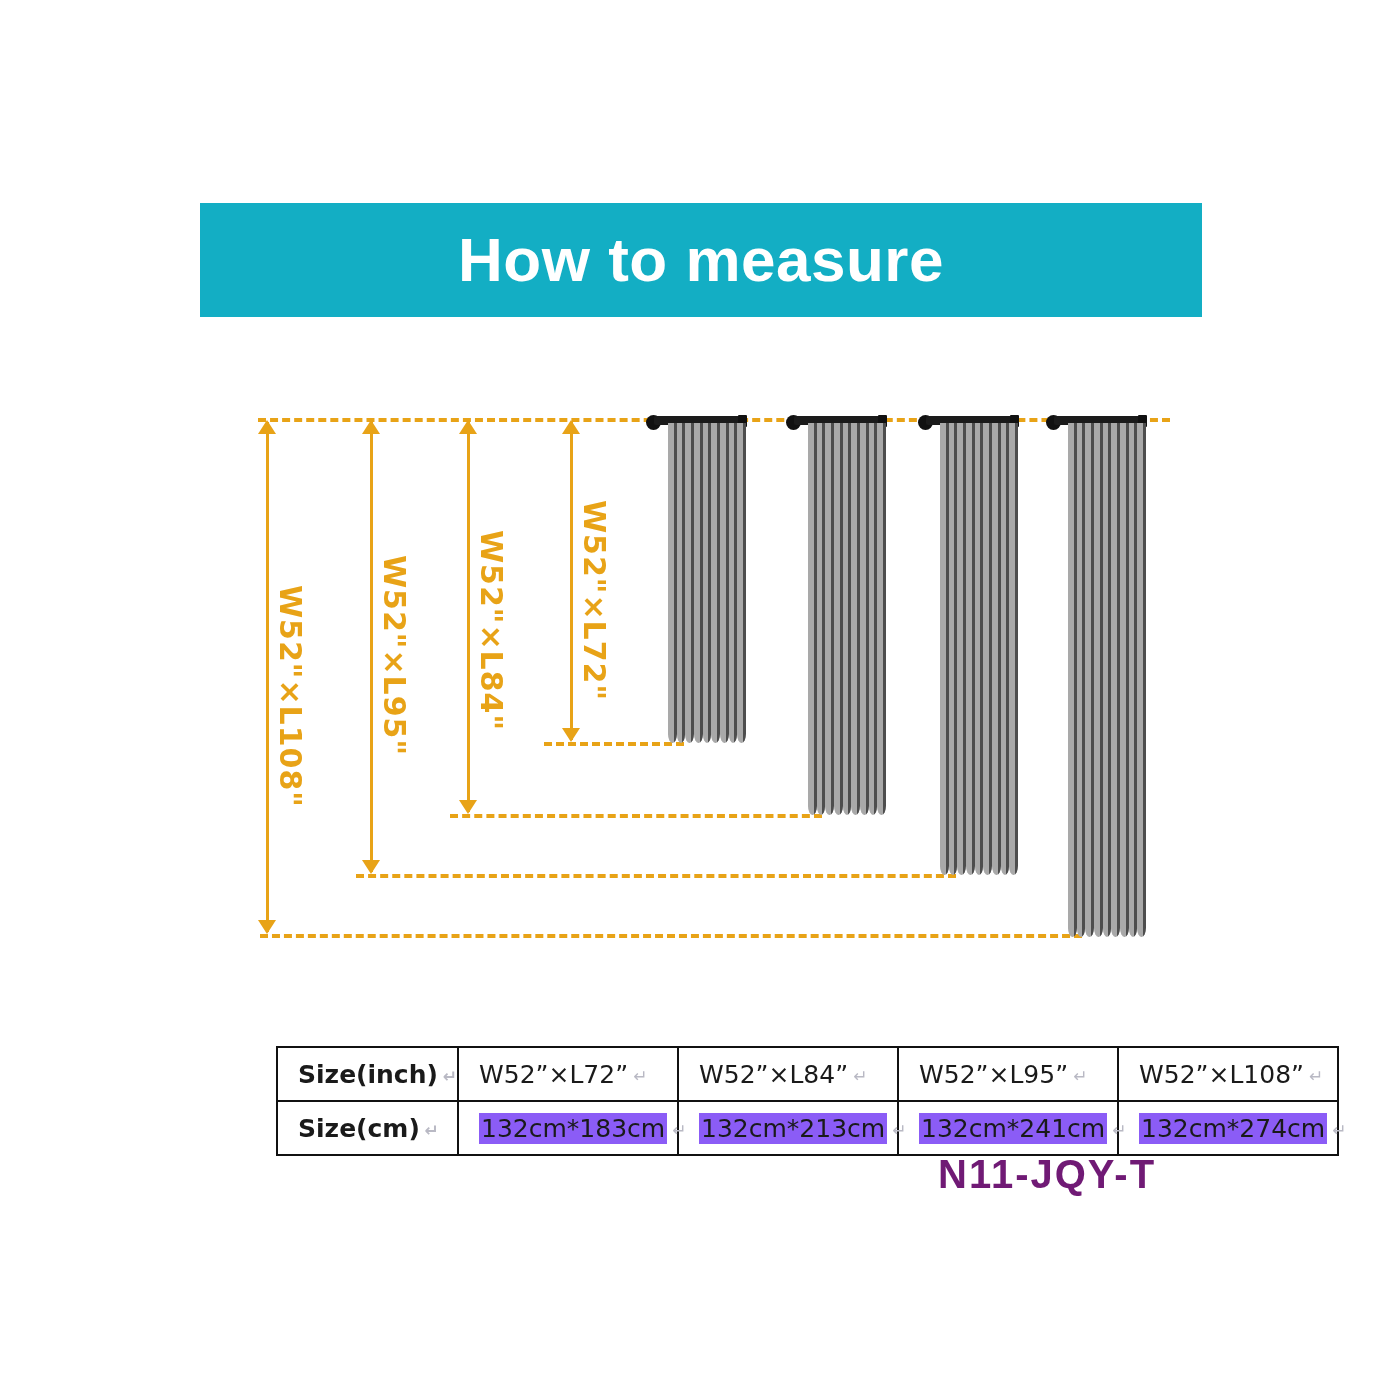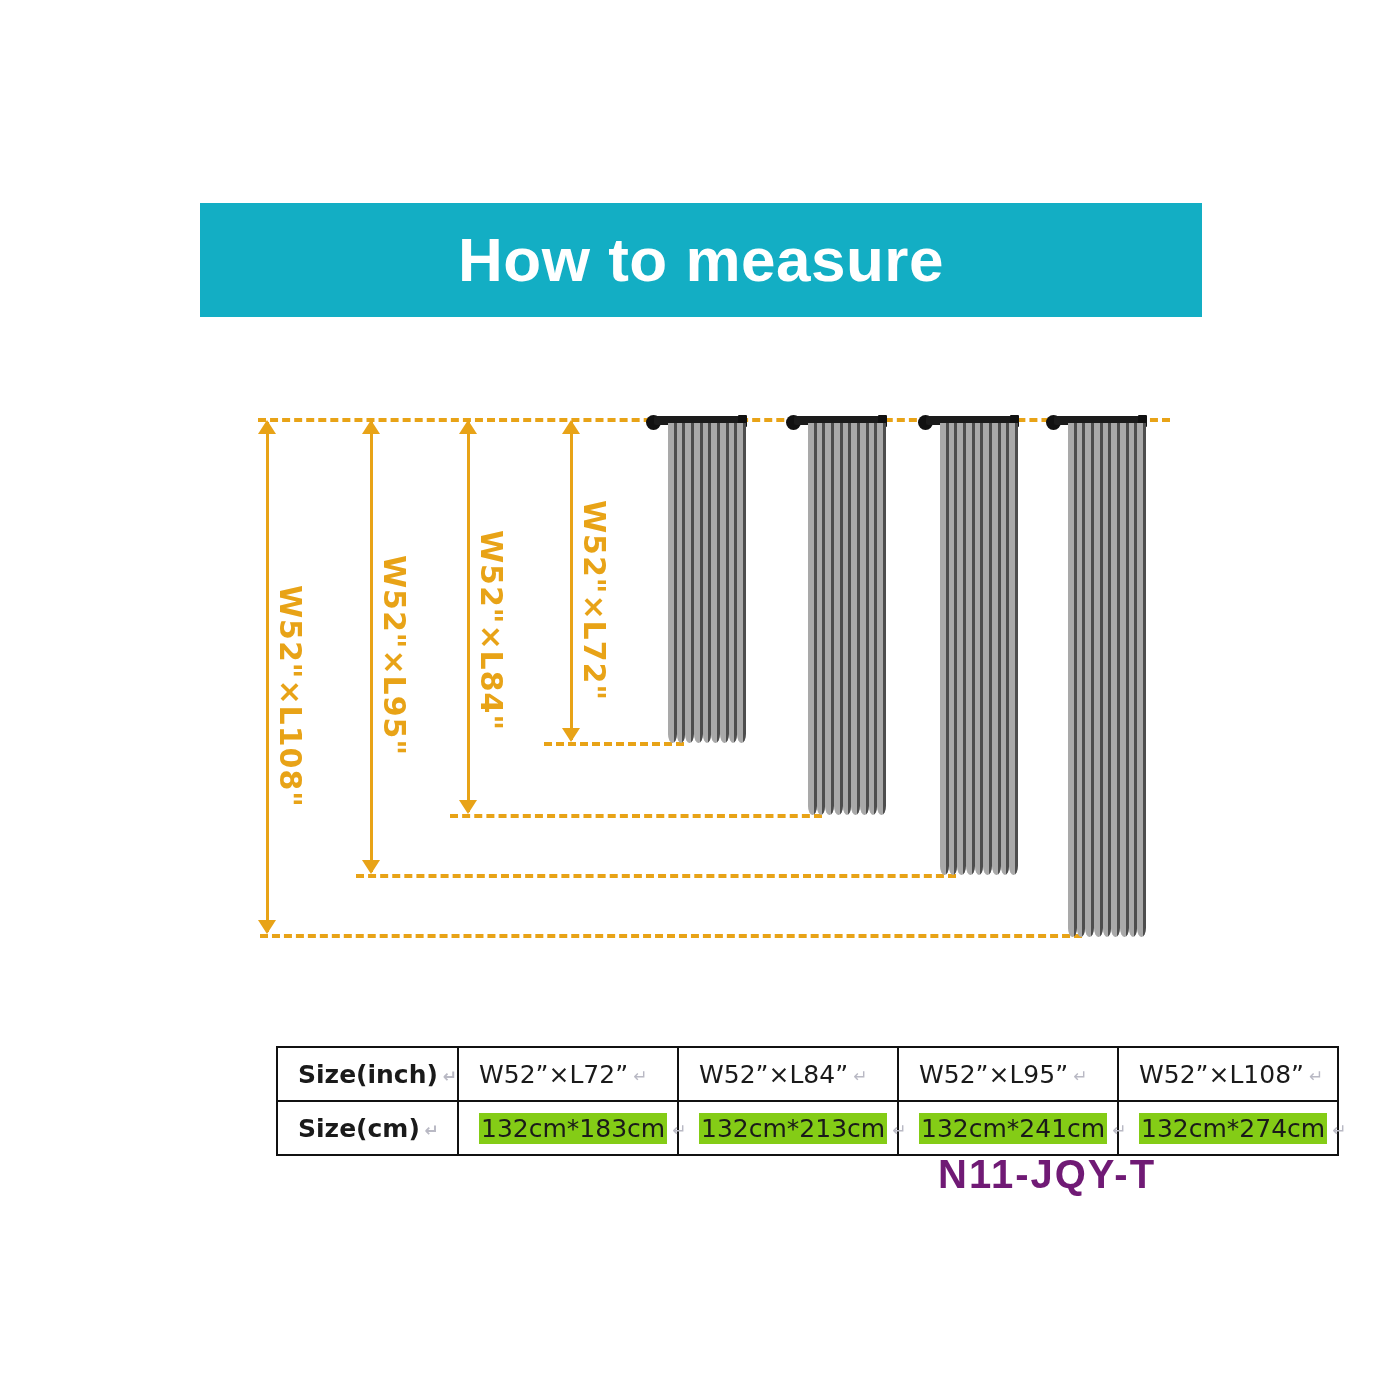--- a/index.html
+++ b/index.html
@@ -126,21 +126,21 @@
   }
   #size-table td.hdr-col{ width:139px; font-weight:600;}
   #size-table td.val-col{ width:178px;}
   .pilcrow{
     color:#b9b9c4;
     font-size:17px;
     margin-left:5px;
     vertical-align:middle;
   }
   .cm-cell .cm-text{
-    background:#84cc16;
+    background:#8b5cf6;
     padding:1px 2px;
   }
 
   
   #watermark{
     position:absolute;
     left:938px;top:1152px;
     font-size:40px;
     font-weight:700;
     color:#701a75;

